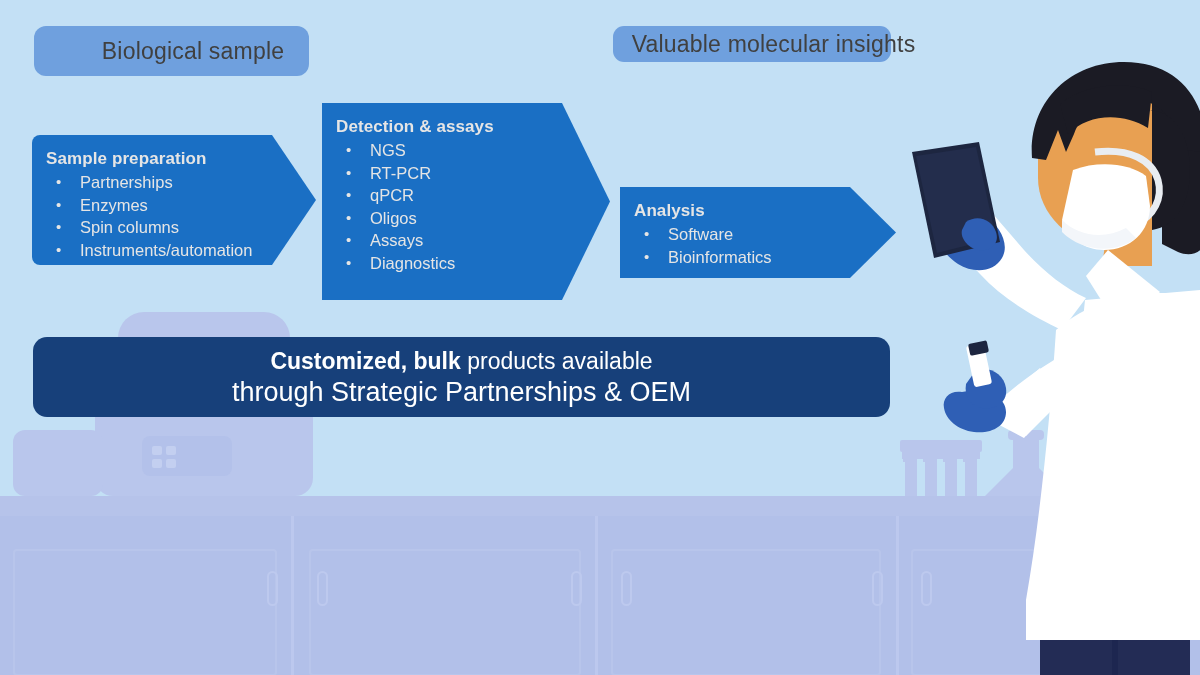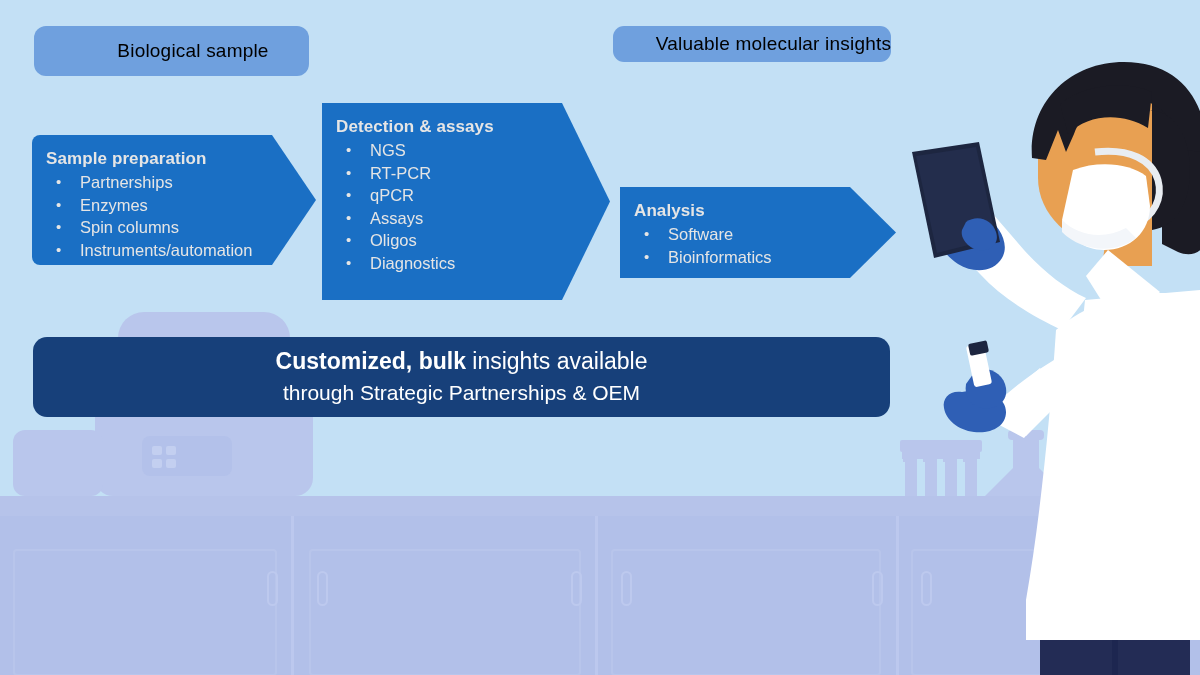--- a/index.html
+++ b/index.html
@@ -15,23 +15,23 @@
   }
 
   
   #scene { position:absolute; left:0; top:0; width:1200px; height:675px; }
 
   
   .pill {
     position:absolute;
     background:#6fa0de;
     border-radius:12px;
-    color:#000000;
+    color:#404040;
     display:flex; align-items:center; justify-content:center;
-    font-size:19px; font-weight:400; letter-spacing:.2px;
+    font-size:23px; font-weight:400; letter-spacing:.2px;
     white-space:nowrap;
     padding-left:43px;
   }
   #pill-bio { left:34px; top:26px; width:275px; height:50px; }
   #pill-ins { left:613px; top:26px; width:278px; height:36px;border-radius:11px; }
 
   
   .arrowbox {
     position:absolute;
     background:#1a6fc4;
@@ -75,21 +75,21 @@
 
   
   #banner {
     position:absolute; left:33px; top:337px; width:857px; height:80px;
     background:#17407a; border-radius:14px;
     display:flex; flex-direction:column; align-items:center; justify-content:center;
     color:#ffffff;
   }
   #banner .line1 { font-size:23px; line-height:31px; white-space:nowrap; }
   #banner .line1 b { font-weight:bold; }
-  #banner .line2 { font-size:21px; line-height:31px; white-space:nowrap; }
+  #banner .line2 { font-size:27px; line-height:31px; white-space:nowrap; }
 </style>
 </head>
 <body>
 
 <div id="stage">
 
   <svg id="scene" viewBox="0 0 1200 675">
 
     <rect x="0" y="0" width="1200" height="675" fill="#c3e0f5"></rect>
 
@@ -262,33 +262,33 @@
     </ul>
   </div>
 
   <div class="abox-round" style="left:322px; top:103px; width:60px; height:197px;"></div>
   <div class="arrowbox" id="box-det">
     <div class="abox-title">Detection &amp; assays</div>
     <ul class="abox-list">
       <li>NGS</li>
       <li>RT-PCR</li>
       <li>qPCR</li>
+      <li>Oligos</li>
       <li>Assays</li>
-      <li>Oligos</li>
       <li>Diagnostics</li>
     </ul>
   </div>
 
   <div class="abox-round" style="left:620px; top:155px; width:60px; height:91px;"></div>
   <div class="arrowbox" id="box-ana">
     <div class="abox-title">Analysis</div>
     <ul class="abox-list">
       <li>Software</li>
       <li>Bioinformatics</li>
     </ul>
   </div>
 
   <div id="banner">
-    <div class="line1"><b>Customized, bulk</b><span> insights available</span></div>
+    <div class="line1"><b>Customized, bulk</b><span> products available</span></div>
     <div class="line2">through Strategic Partnerships &amp; OEM</div>
   </div>
 
 </div>
 
 </body></html>

